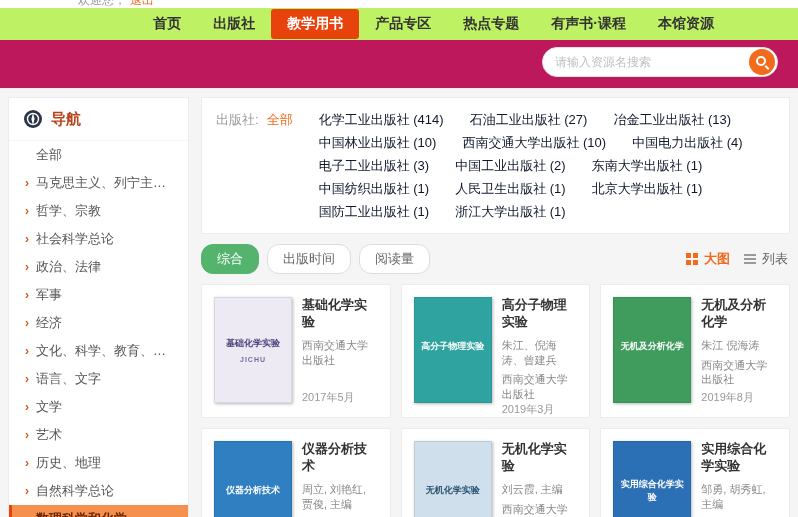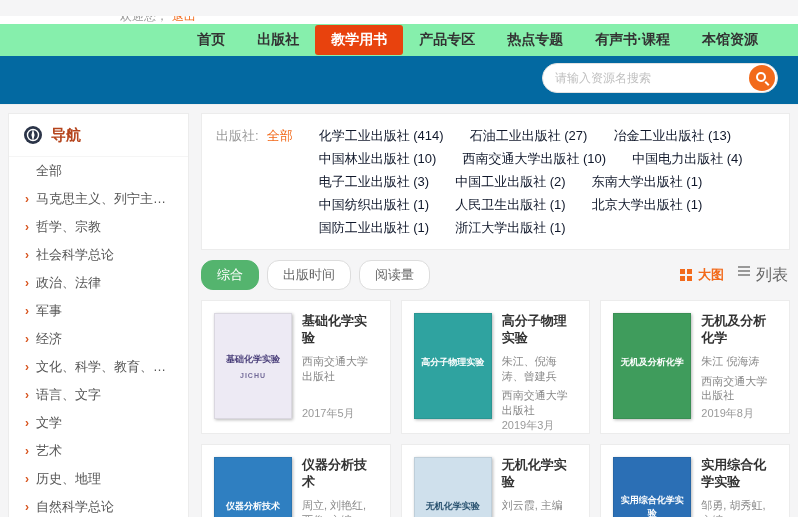--- a/index.html
+++ b/index.html
@@ -1,30 +1,30 @@
 <!DOCTYPE html>
 <html><head>
 <meta charset="utf-8">
 <style>
   * { box-sizing: border-box; margin: 0; padding: 0; }
   body { background:#ddd; font-family:"Liberation Sans","DejaVu Sans",sans-serif; }
   .page { width:798px; height:517px; overflow:hidden; background:#f5f5f6; font-size:13px; color:#333; position:relative; }
 
   
-  .topstrip { height:8px; background:#fff; overflow:hidden; padding-left:120px;margin-top:16px; }
+  .topstrip { height:8px; background:#fff; overflow:hidden; padding-left:78px; }
   .topstrip-inner { font-size:12px; margin-top:-8px; color:#999; white-space:nowrap; }
   .logout { color:#f26a1b; margin-left:4px; text-decoration:none; }
 
   
-  .navbar { background:#86efac; display:flex; justify-content:flex-end; align-items:center; height:32px; padding-right:24px; }
+  .navbar { background:#bef264; display:flex; justify-content:flex-end; align-items:center; height:32px; padding-right:68px; }
   .nav-item { padding:6px 16px; font-size:14px; font-weight:bold; color:#333; cursor:pointer; border-radius:3px; }
   .nav-item.active { background:#e8420d; color:#fff; }
 
   
-  .search-row { background:#0369a1; padding:7px 20px 11px; display:flex; justify-content:flex-end; border-bottom:1px solid #eee; }
+  .search-row { background:#be185d; padding:7px 20px 11px; display:flex; justify-content:flex-end; border-bottom:1px solid #eee; }
   .search-box { width:236px; height:30px; border:1px solid #e2e2e2; border-radius:16px; display:flex; align-items:center; padding-left:12px; background:#fff; }
   .search-input { border:none; outline:none; flex:1; font-size:12px; background:transparent; color:#333; min-width:0; }
   .search-input::placeholder { color:#c0c0c0; }
   .search-btn { width:26px; height:26px; margin-right:2px; border-radius:50%; background:#f26a1b; border:none; display:flex; align-items:center; justify-content:center; cursor:pointer; flex-shrink:0; }
   .mag-icon { width:10px; height:10px; border:2px solid #fff; border-radius:50%; position:relative; margin:-2px 0 0 -2px; }
   .mag-icon::after { content:""; position:absolute; width:2px; height:5px; background:#fff; transform:rotate(-45deg); left:8px; top:7px; }
 
   
   .main { display:flex; gap:12px; padding:8px; align-items:flex-start; }
 
@@ -49,21 +49,21 @@
   .pub { color:#0f172a; margin-right:18px; cursor:pointer; white-space:nowrap; text-decoration:none;margin-left:8px; }
 
   
   .sort-row { display:flex; align-items:center; gap:8px; }
   .sort-tab { background:#fff; border:1px solid #ddd; color:#666; padding:5px 15px; font-size:13px; cursor:pointer; border-radius:12px; }
   .sort-tab.active { background:#54b46e; border-color:#54b46e; color:#fff; }
   .view-group { margin-left:auto; display:flex; align-items:center; gap:14px; padding-right:2px; }
   .view-large { display:flex; align-items:center; color:#f26a1b; font-weight:bold; font-size:13px; cursor:pointer; }
   .grid-icon { position:relative; width:12px; height:12px; margin-right:6px; }
   .grid-icon::before { content:""; position:absolute; width:5px; height:5px; background:#f26a1b; box-shadow:7px 0 0 #f26a1b, 0 7px 0 #f26a1b, 7px 7px 0 #f26a1b; }
-  .view-list { display:flex; align-items:flex-start; color:#666; font-size:16px; cursor:pointer; }
+  .view-list { display:flex; align-items:center; color:#666; font-size:13px; cursor:pointer; }
   .list-icon { position:relative; width:12px; height:12px; margin-right:6px; }
   .list-icon::before { content:""; position:absolute; top:1px; width:12px; height:2px; background:#999; box-shadow:0 4px 0 #999, 0 8px 0 #999; }
 
   
   .books { display:grid; grid-template-columns:repeat(3,1fr); gap:10px; }
   .card { background:#fff; border:1px solid #ececec; padding:12px; display:flex; gap:10px; height:134px; cursor:pointer; }
   .cover { width:78px; height:106px; flex-shrink:0; display:flex; flex-direction:column; align-items:center; justify-content:center; text-align:center; padding:6px; font-weight:bold; box-shadow:1px 1px 3px rgba(0,0,0,.28); border:1px solid rgba(0,0,0,.08); }
   .cover-t { font-size:9px; line-height:1.45; }
   .cover-s { font-size:7px; opacity:.75; margin-top:6px; letter-spacing:1px; }
   .meta { display:flex; flex-direction:column; flex:1; min-width:0; }

